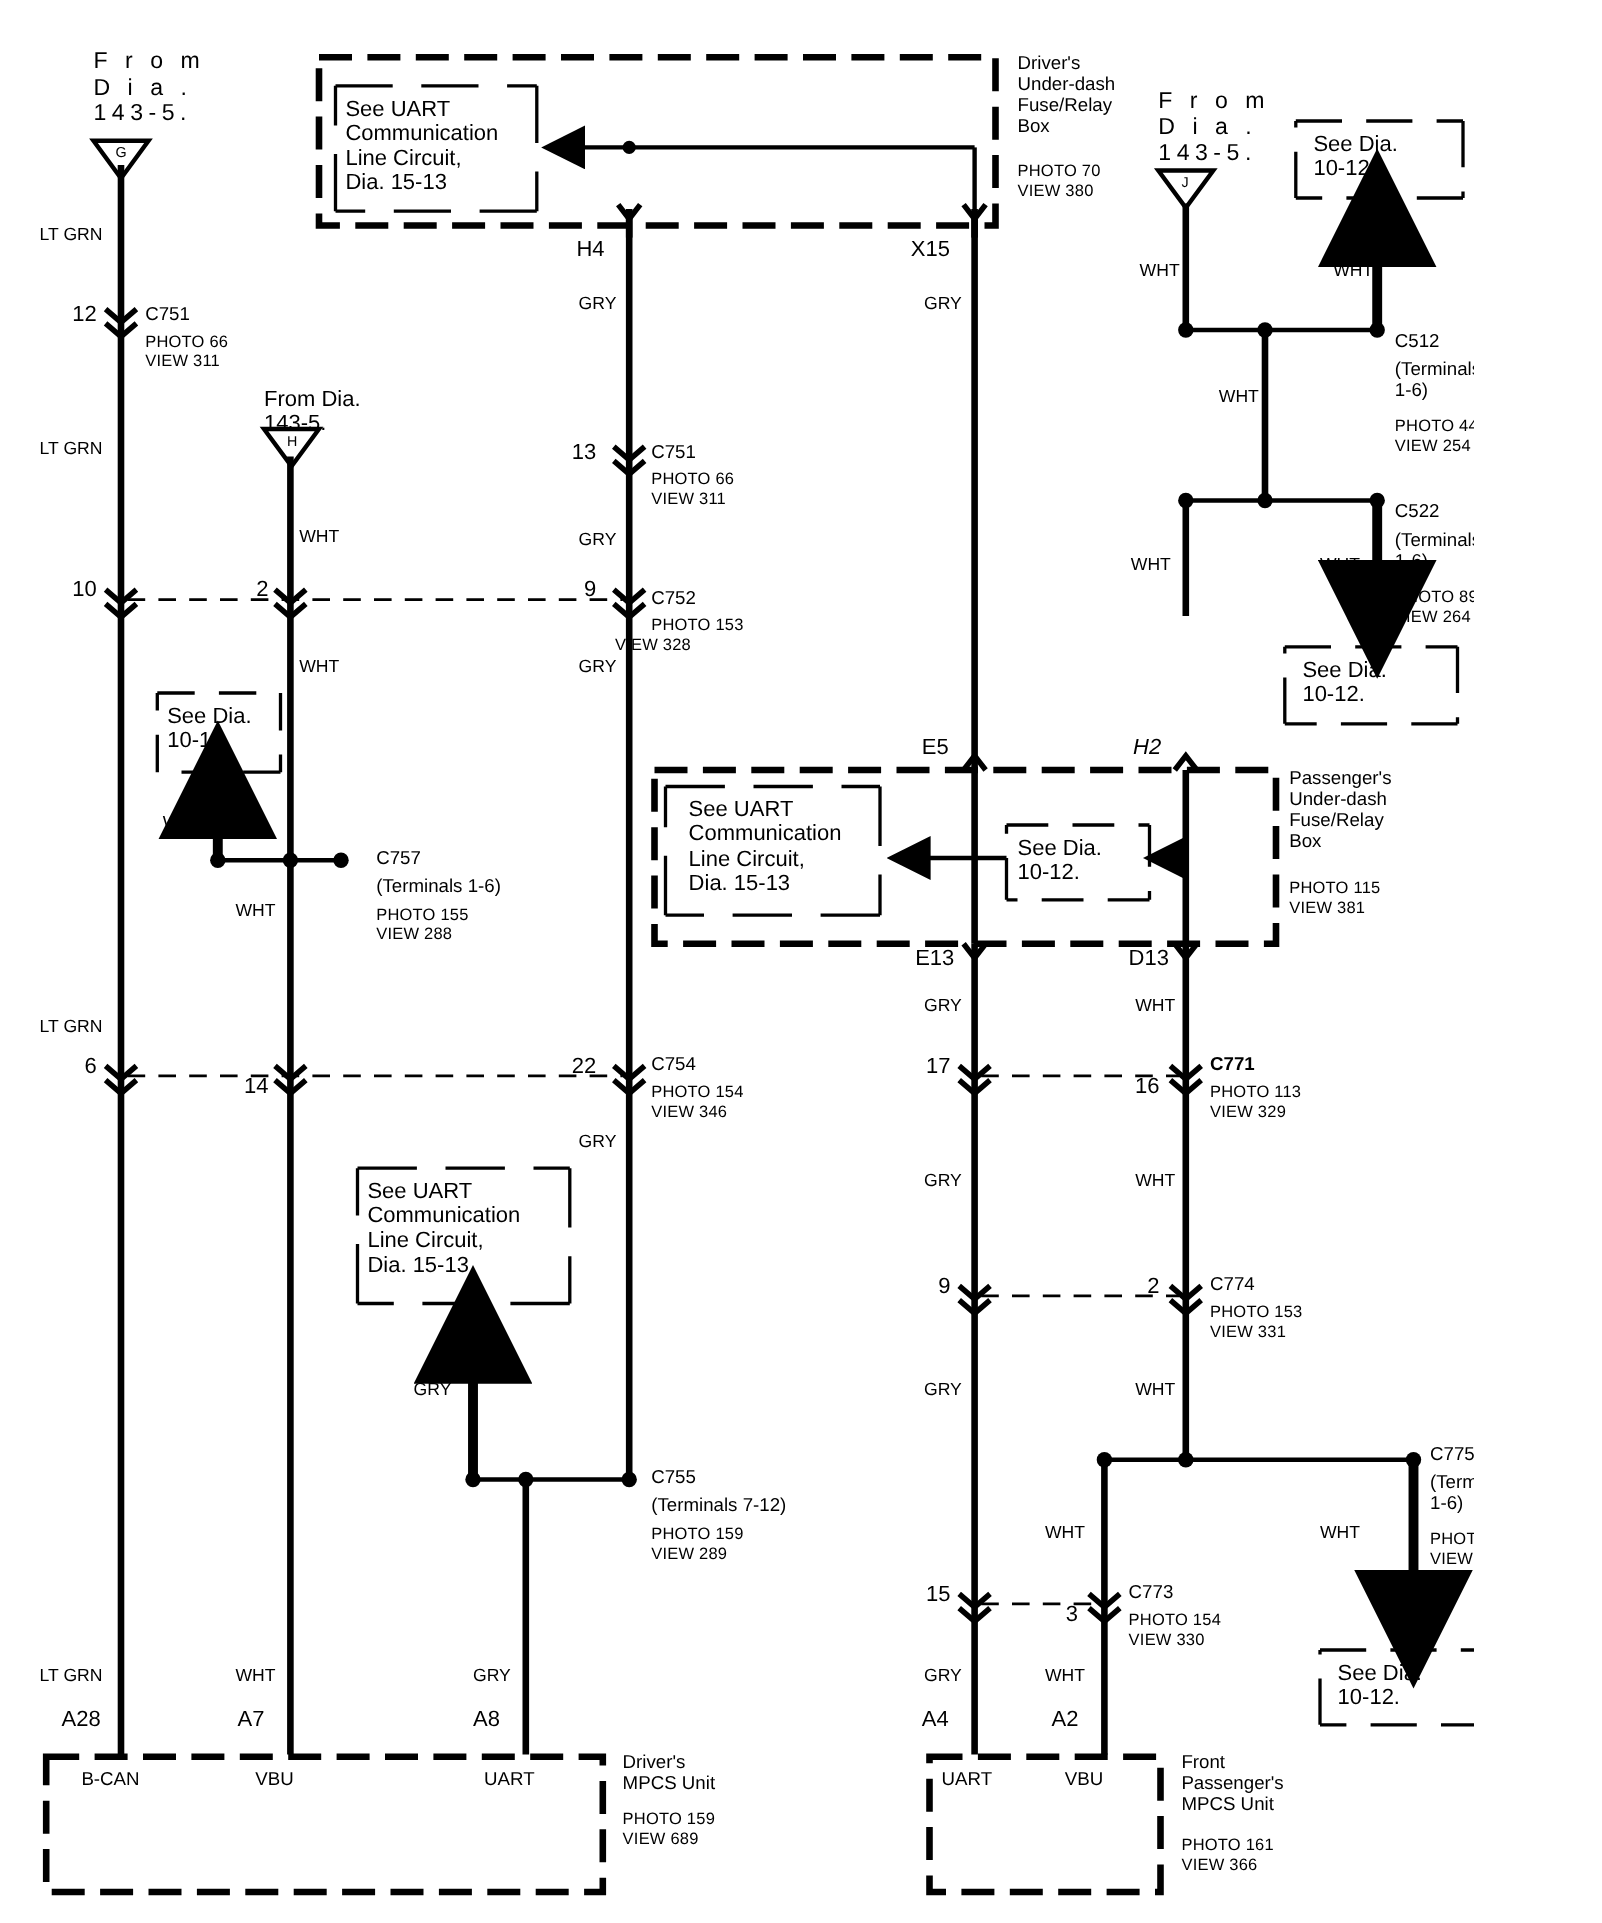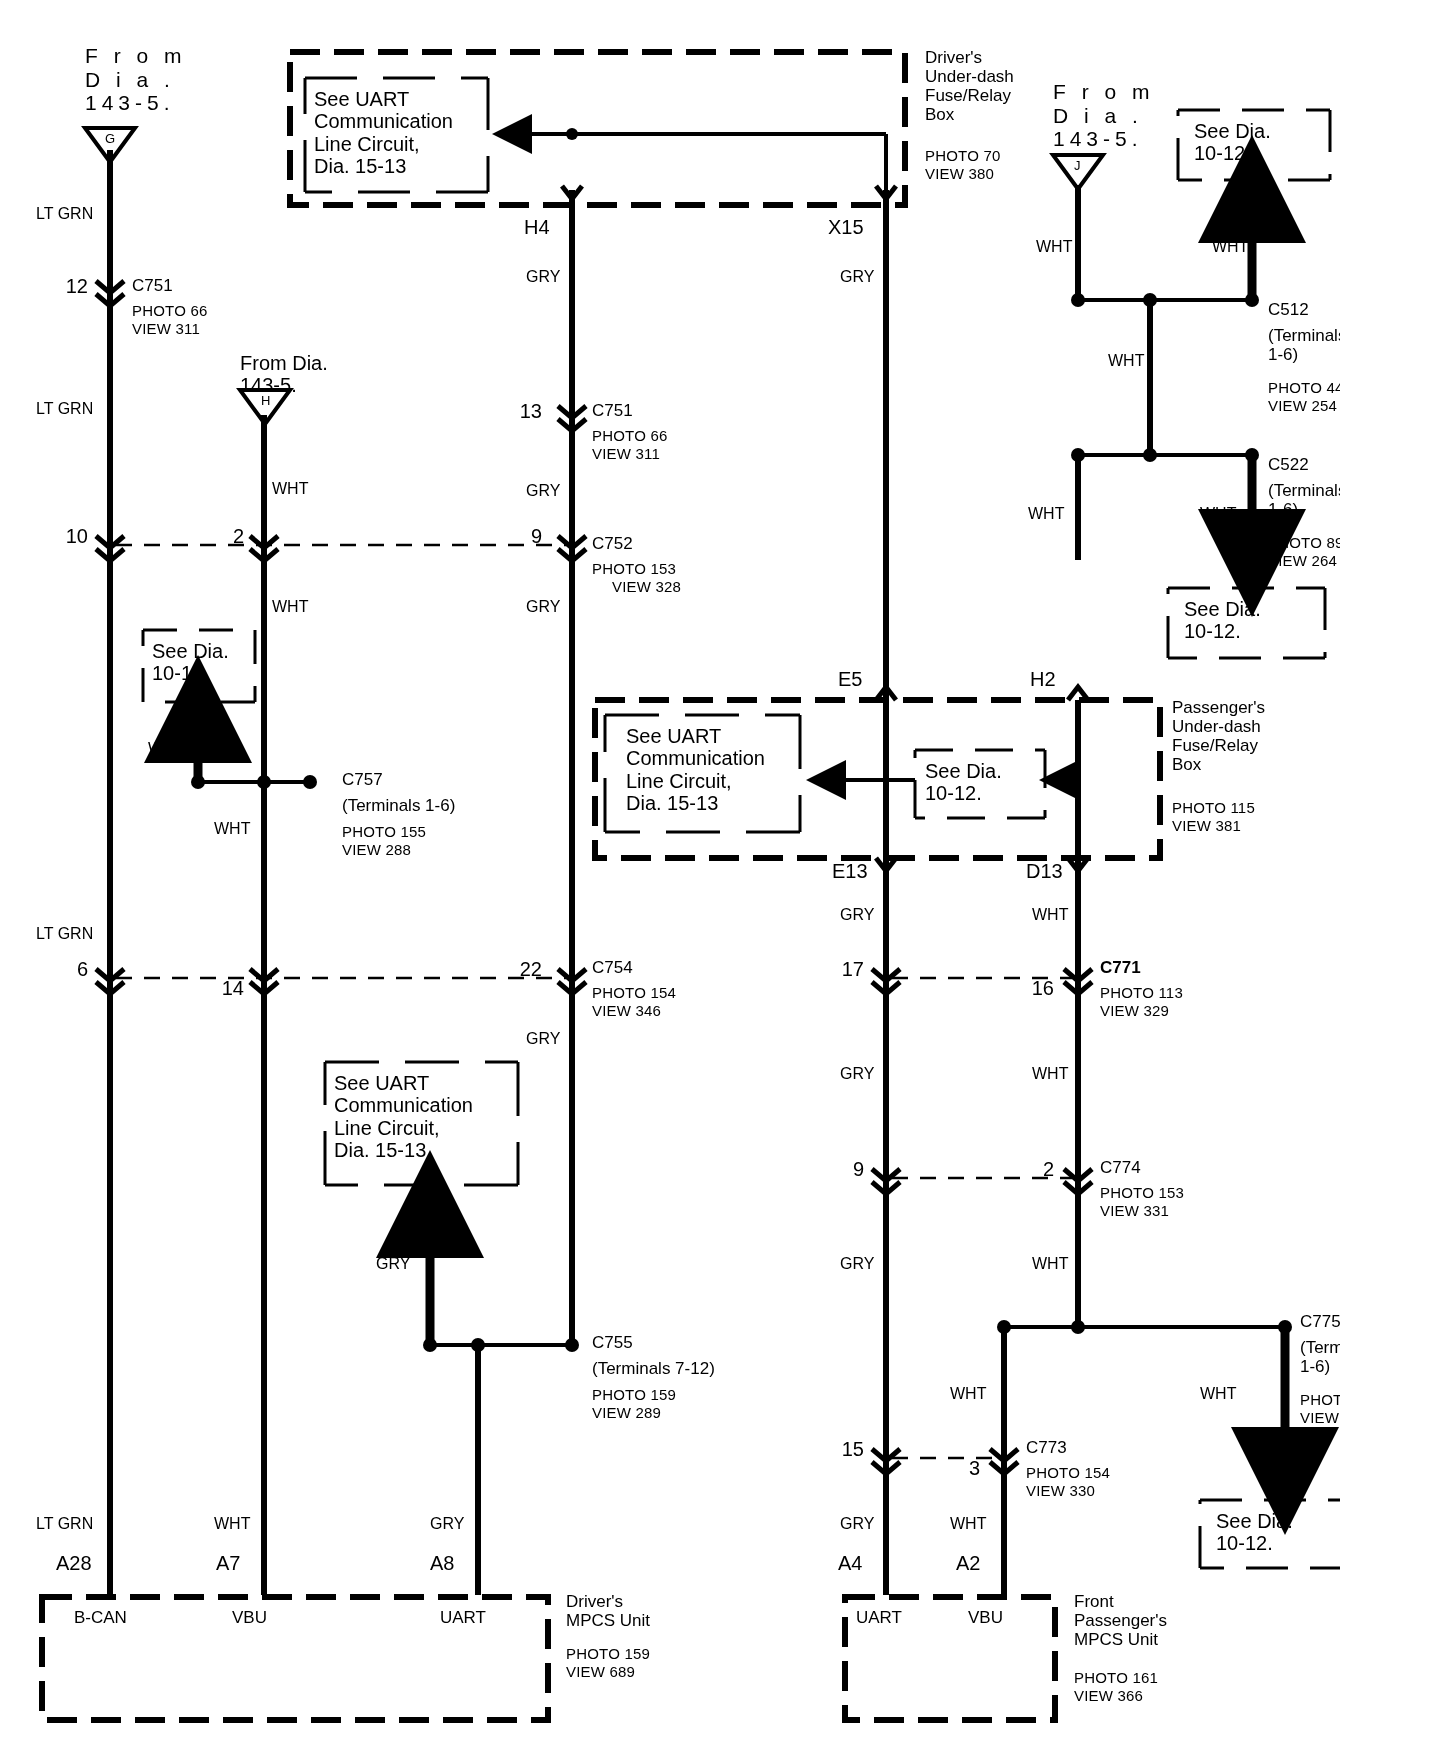--- a/index.html
+++ b/index.html
@@ -272,21 +272,21 @@
   <div class="lbl t-pin r" style="left:500px; top:400px; width:42px;">13</div>
   <div class="lbl t-title" style="left:592px; top:401px;">C751</div>
   <div class="lbl t-small" style="left:592px; top:428px;">PHOTO 66</div>
   <div class="lbl t-small" style="left:592px; top:446px;">VIEW 311</div>
 
   <div class="lbl t-pin r" style="left:48px; top:525px; width:40px;">10</div>
   <div class="lbl t-pin r" style="left:204px; top:525px; width:40px;">2</div>
   <div class="lbl t-pin r" style="left:500px; top:525px; width:42px;">9</div>
   <div class="lbl t-title" style="left:592px; top:534px;">C752</div>
   <div class="lbl t-small" style="left:592px; top:561px;">PHOTO 153</div>
-  <div class="lbl t-small" style="left:612px; top:579px;">VIEW 328</div>
+  <div class="lbl t-small" style="left:559px; top:579px;">VIEW 328</div>
 
   <div class="lbl t-main" style="left:152px; top:640px;">See Dia.
 10-12.</div>
 
   <div class="lbl t-title" style="left:342px; top:770px;">C757</div>
   <div class="lbl t-title" style="left:342px; top:796px;">(Terminals 1-6)</div>
   <div class="lbl t-small" style="left:342px; top:824px;">PHOTO 155</div>
   <div class="lbl t-small" style="left:342px; top:842px;">VIEW 288</div>
 
   <div class="lbl t-pin r" style="left:48px; top:958px; width:40px;">6</div>
@@ -318,21 +318,21 @@
   <div class="lbl t-title" style="left:1268px; top:455px;">C522</div>
   <div class="lbl t-title" style="left:1268px; top:481px;">(Terminals
 1-6)</div>
   <div class="lbl t-small" style="left:1268px; top:535px;">PHOTO 89</div>
   <div class="lbl t-small" style="left:1268px; top:553px;">VIEW 264</div>
 
   <div class="lbl t-main" style="left:1184px; top:598px;">See Dia.
 10-12.</div>
 
   <div class="lbl t-pin" style="left:838px; top:668px;">E5</div>
-  <div class="lbl t-pin" style="left:1030px; top:668px;">H2</div>
+  <div class="lbl t-pin" style="left:1030px; top:668px;font-style:italic;">H2</div>
   <div class="lbl t-pin" style="left:832px; top:860px;">E13</div>
   <div class="lbl t-pin" style="left:1026px; top:860px;">D13</div>
 
   <div class="lbl t-main" style="left:626px; top:725px;">See UART
 Communication
 Line Circuit,
 Dia. 15-13</div>
 
   <div class="lbl t-main" style="left:925px; top:760px;">See Dia.
 10-12.</div>

